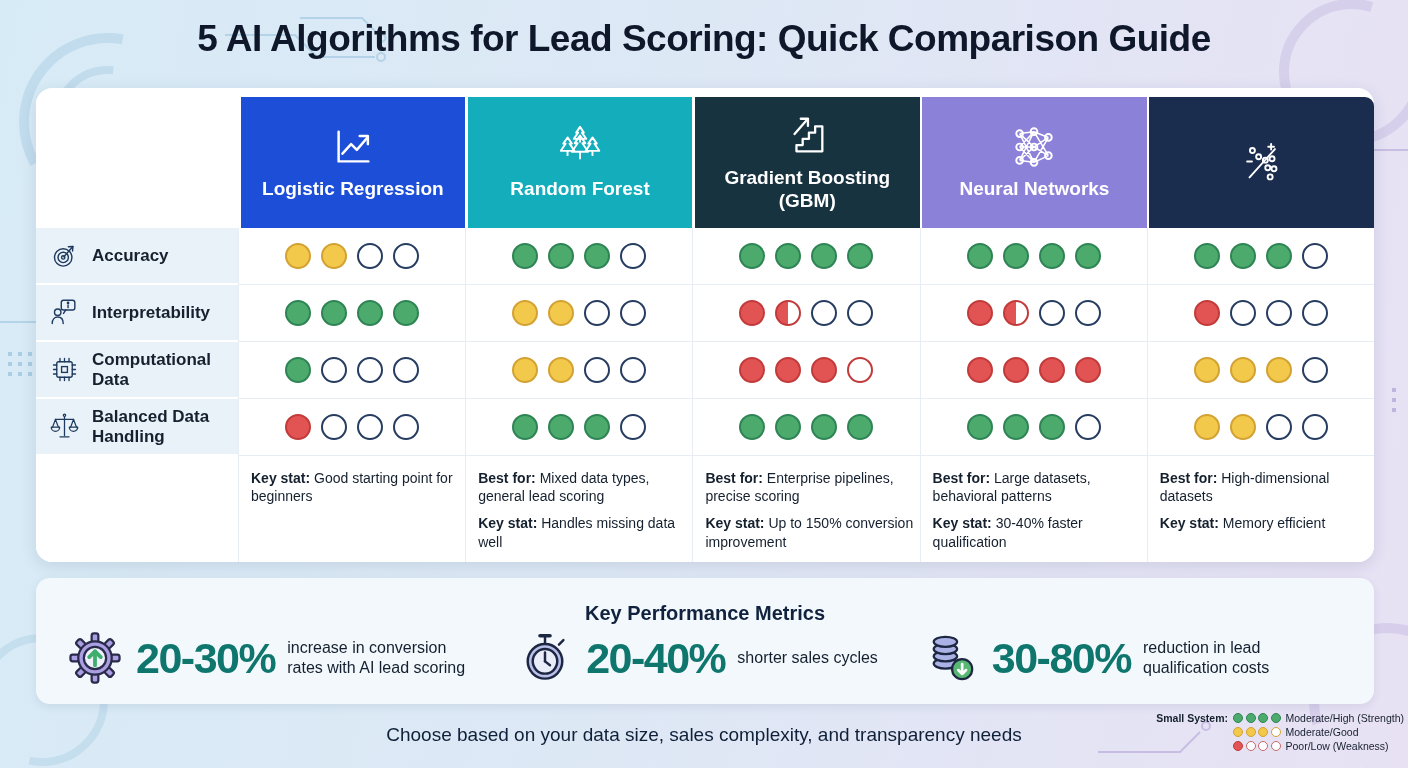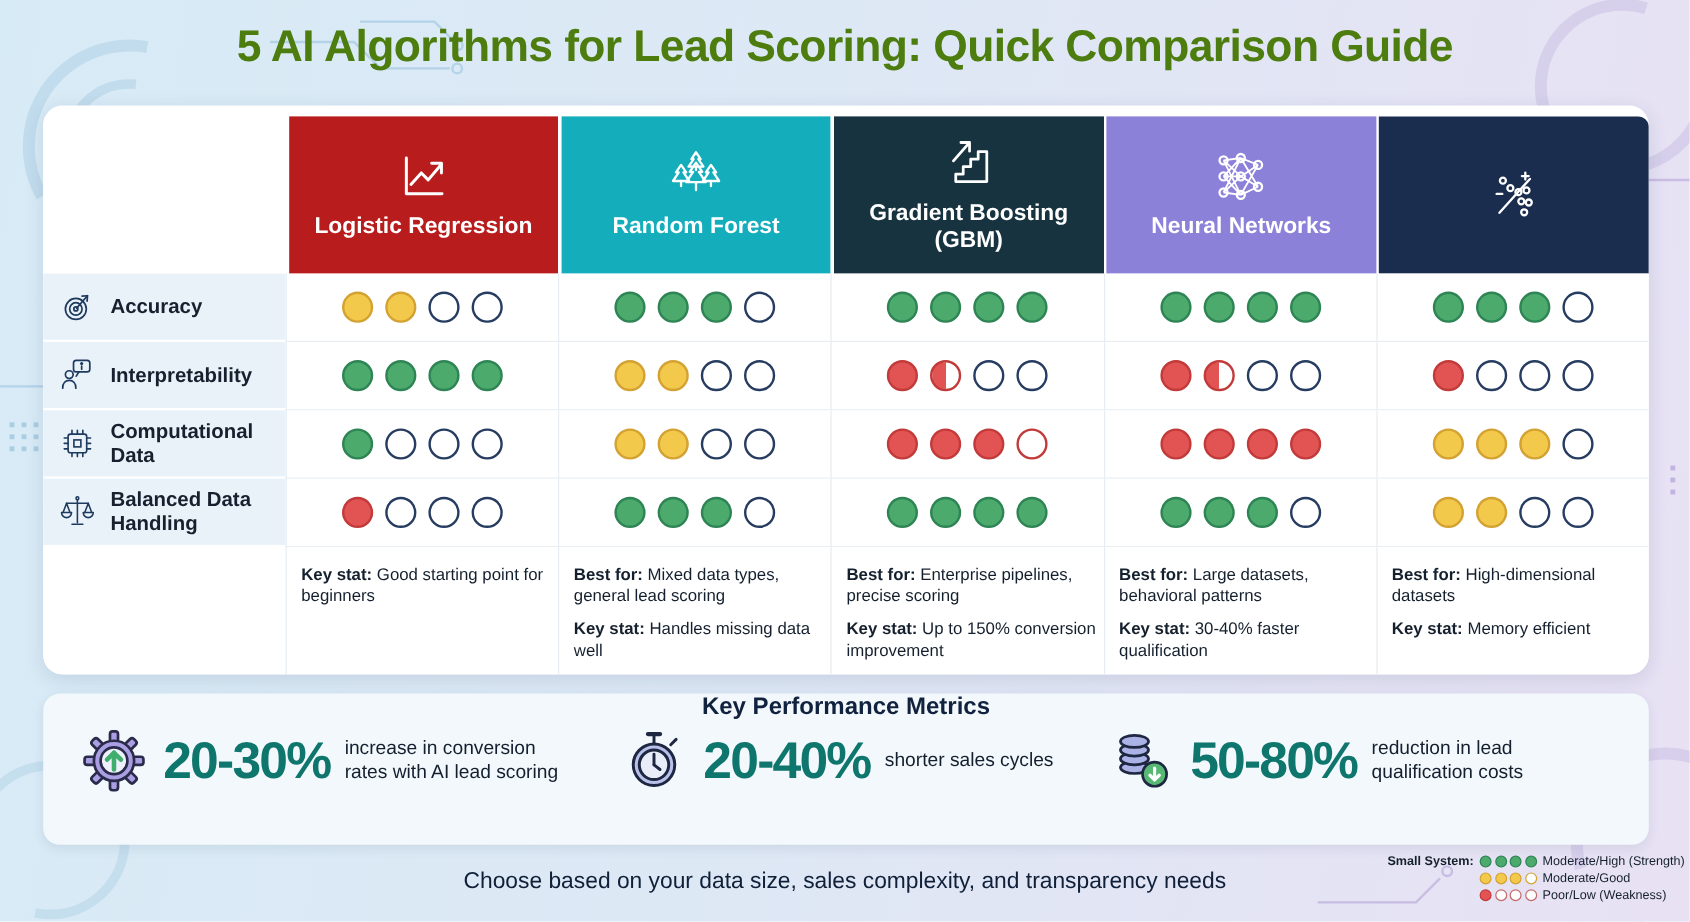--- a/index.html
+++ b/index.html
@@ -3,21 +3,21 @@
 <meta charset="utf-8">
 <style>
   html,body{margin:0;padding:0}
   body{
     width:1408px;height:768px;position:relative;overflow:hidden;
     font-family:"Liberation Sans",sans-serif;
     background:linear-gradient(100deg,#d7ebf6 0%,#dde8f5 45%,#e8e1f4 100%);
   }
   .decor{position:absolute;left:0;top:0;z-index:0}
   #title{position:absolute;top:18px;left:0;width:100%;text-align:center;margin:0;
-    font-size:37px;font-weight:700;color:#4d7c0f;letter-spacing:-.5px;z-index:1}
+    font-size:37px;font-weight:700;color:#0f172a;letter-spacing:-.5px;z-index:1}
   .card{position:absolute;left:36px;top:88px;width:1338px;height:474px;background:#fff;
     border-radius:16px;box-shadow:0 4px 16px rgba(30,50,90,.12);z-index:1;
     box-sizing:border-box;padding-top:9px;overflow:hidden}
   #comparison-grid{display:grid;grid-template-columns:202px repeat(5,1fr);
     grid-template-rows:131px repeat(4,57px) 1fr;height:465px}
   .corner-cell{background:#fff}
   .header-cell{margin-left:2.5px;display:flex;flex-direction:column;align-items:center;
     justify-content:center;gap:7px;color:#fff;font-size:19px;font-weight:700;
     text-align:center;line-height:1.22;padding:0 6px;box-sizing:border-box}
   .header-cell.hc-last{border-top-right-radius:9px}
@@ -34,21 +34,21 @@
   .dot.y{background:#f2c94b;border-color:#d3a232}
   .dot.r{background:#e25454;border-color:#c23a3a}
   .dot.rh{background:linear-gradient(90deg,#e25454 0 50%,#fff 50% 100%);border-color:#c23a3a}
   .dot.er{border-color:#c23a3a}
   .bestfor-cell{border-left:1px solid #e7edf2;padding:13px 6px 0 12px;font-size:14px;
     line-height:1.3;color:#15202e;background:#fff}
   .bestfor-cell p{margin:0 0 9px}
   .metrics-card{position:absolute;left:36px;top:578px;width:1338px;height:126px;
     background:#f2f8fb;border-radius:14px;box-shadow:0 3px 10px rgba(30,50,90,.09);
     z-index:1;box-sizing:border-box}
-  #metrics-title{text-align:center;margin:0 0 0;font-size:20px;font-weight:700;color:#10223e}
+  #metrics-title{text-align:center;margin:24px 0 0;font-size:20px;font-weight:700;color:#10223e}
   #metrics-row{display:flex;justify-content:space-between;align-items:center;padding:4px 46px 0 30px}
   .metric{display:flex;align-items:center;gap:12px}
   .metric .icon svg{width:58px;height:58px;display:block}
   .metric-value{font-size:43px;font-weight:800;color:#0f766e;letter-spacing:-1.5px;white-space:nowrap}
   .metric-desc{font-size:16px;line-height:1.25;color:#14202f;max-width:185px}
   #footer-note{position:absolute;top:724px;left:0;width:100%;text-align:center;
     font-size:19px;font-weight:400;color:#0f2038;z-index:1;margin:0}
   #legend{position:absolute;right:4px;top:712px;z-index:2;display:grid;
     grid-template-columns:auto auto auto;gap:2px 5px;align-items:center;
     font-size:10.5px;color:#15202e}
@@ -118,21 +118,21 @@
       <rect x="1392" y="398" width="4" height="4"></rect>
       <rect x="1392" y="408" width="4" height="4"></rect>
   </g>
 </svg>
 
 <h1 id="title">5 AI Algorithms for Lead Scoring: Quick Comparison Guide</h1>
 
 <div class="card">
   <div id="comparison-grid">
       <div class="corner-cell"></div>
-      <div class="header-cell" style="background: #b91c1c;">
+      <div class="header-cell" style="background: #1d4ed8;">
         <span class="icon">
           <svg viewBox="0 0 48 48">
             <g fill="none" stroke="currentColor" stroke-width="2.6" stroke-linecap="round" stroke-linejoin="round">
               <path d="M9 8v31h31"></path>
               <path d="M13 31l9-10 6 6 11.5-13.5"></path>
               <path d="M31 12.5h8.5V21"></path>
             </g>
           </svg>
         </span>
         <div class="header-label">Logistic Regression</div>
@@ -460,21 +460,21 @@
               <ellipse cx="21" cy="18" rx="10.5" ry="4.5"></ellipse>
               <ellipse cx="21" cy="11.5" rx="10.5" ry="4.5"></ellipse>
               <circle cx="36" cy="36" r="9" fill="#57b873"></circle>
             </g>
             <g stroke="#fff" stroke-width="2.4" fill="none" stroke-linecap="round" stroke-linejoin="round">
               <path d="M36 31.5v8.5"></path>
               <path d="M32.5 36.8L36 40.3l3.5-3.5"></path>
             </g>
           </svg>
         </span>
-        <div class="metric-value">50-80%</div>
+        <div class="metric-value">30-80%</div>
         <div class="metric-desc">reduction in lead qualification costs</div>
       </div>
     </div>
 </div>
 
 <p id="footer-note">Choose based on your data size, sales complexity, and transparency needs</p>
 
 <div id="legend">
     <span class="legend-label">Small System:</span>
     <span class="ldots">

